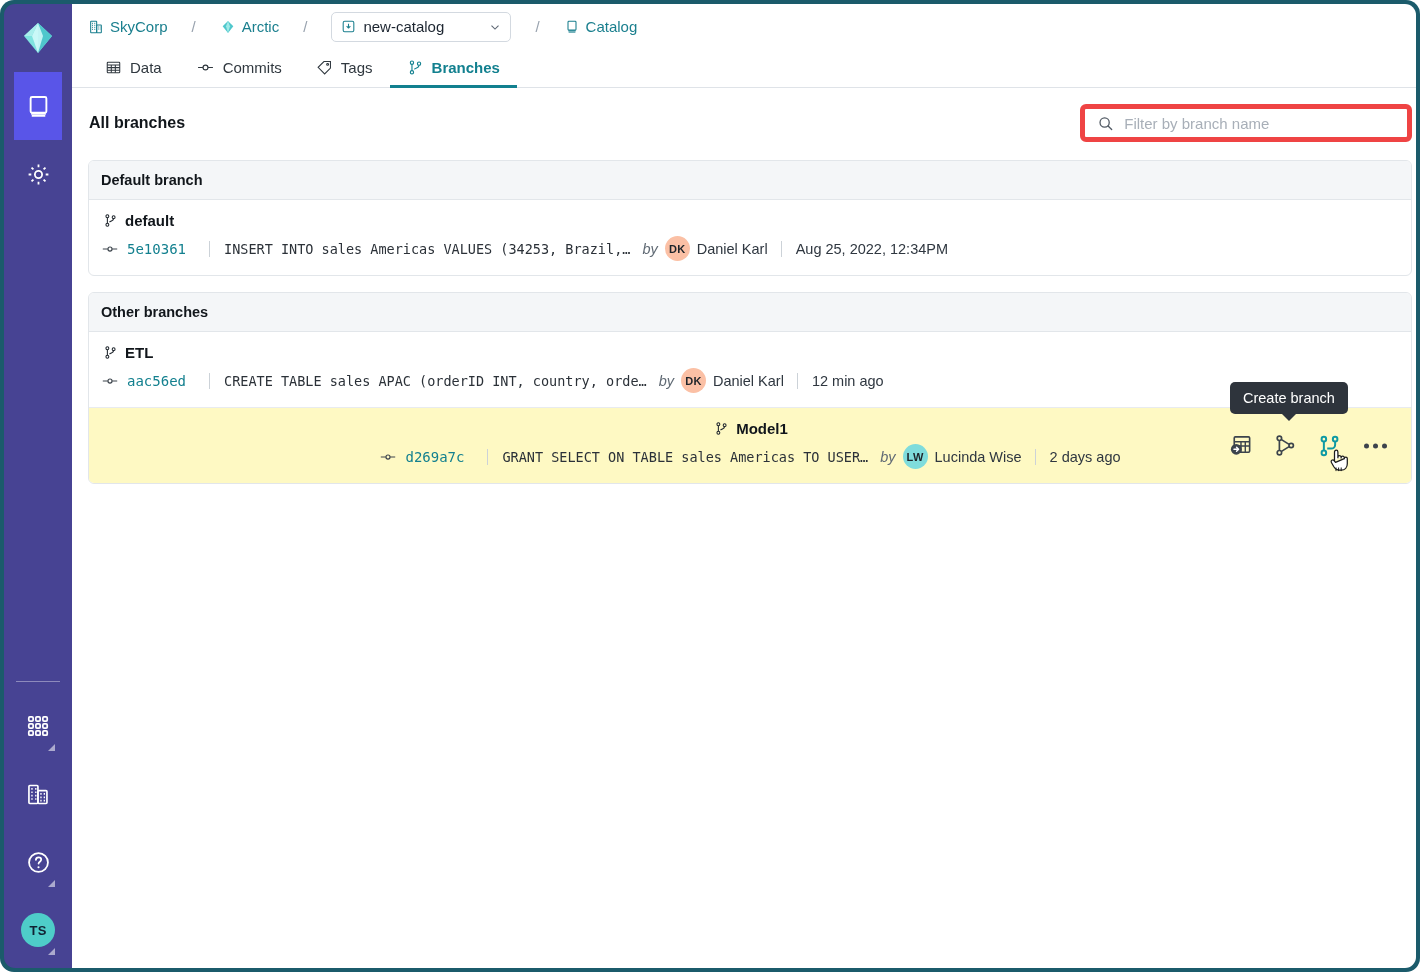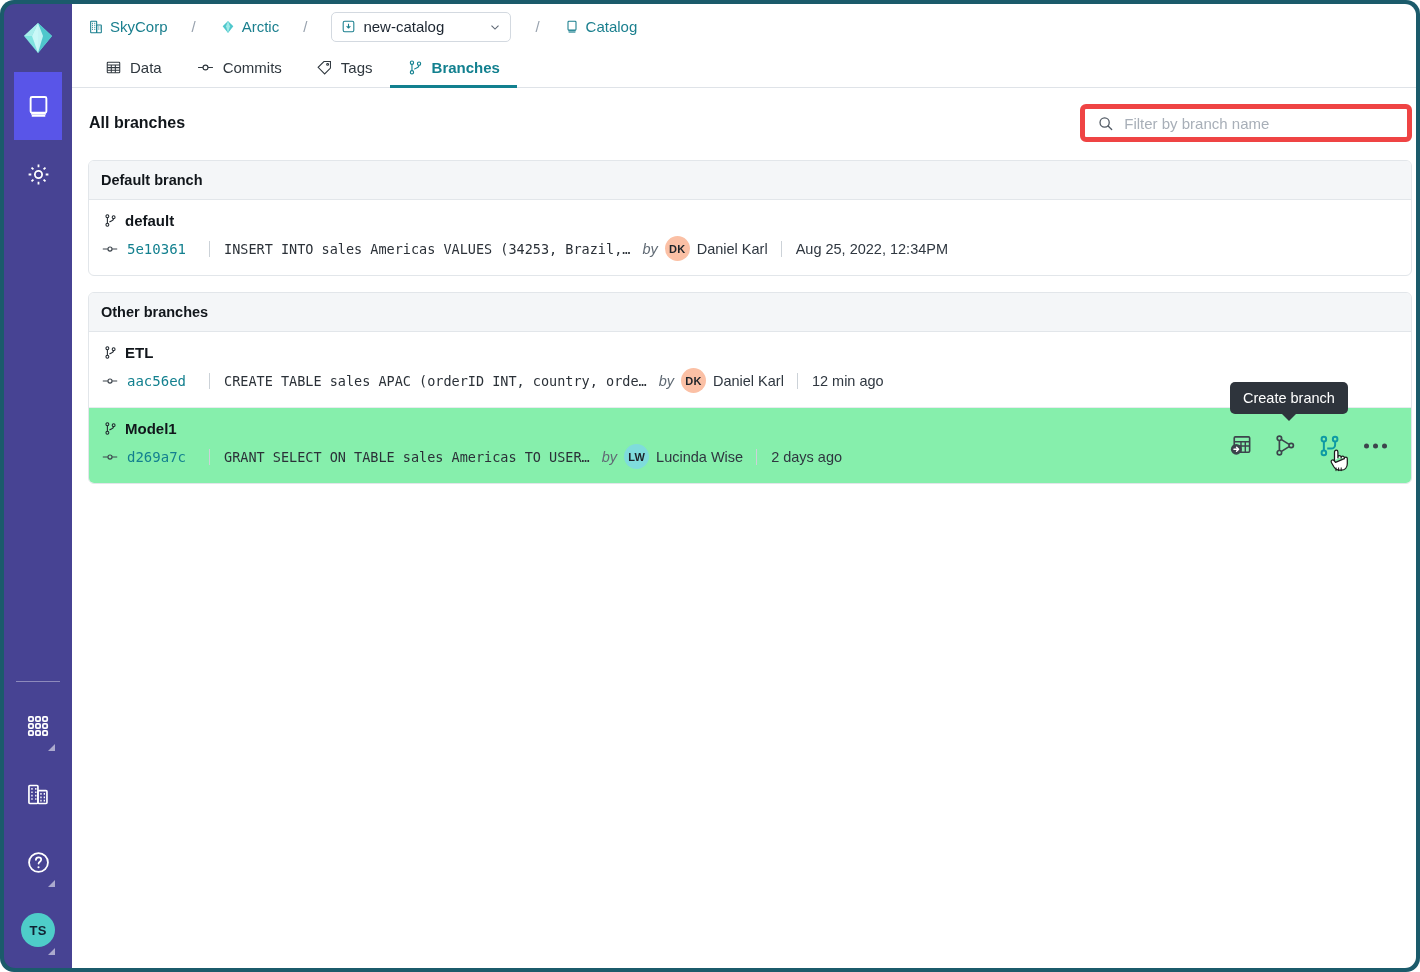--- a/index.html
+++ b/index.html
@@ -173,21 +173,21 @@
     border-bottom: 1px solid #e2e6ea;
   }
   .branch-row {
     padding: 12px 12px 14px 12px;
     position: relative;
     display: flex;
     flex-direction: column;
     gap: 7px;
   }
   .branch-row + .branch-row { border-top: 1px solid #e8ebef; }
-  .branch-row.hovered { background: #86efac; }
+  .branch-row.hovered { background: #fef9c3; align-items: center; }
 
   .branch-name-line {
     display: flex; align-items: center; gap: 7px;
     font-size: 15px; font-weight: bold; color: #11161b;
     padding-left: 2px;
   }
   .commit-line {
     display: flex; align-items: center;
     font-size: 14px;
     color: #2f3740;

